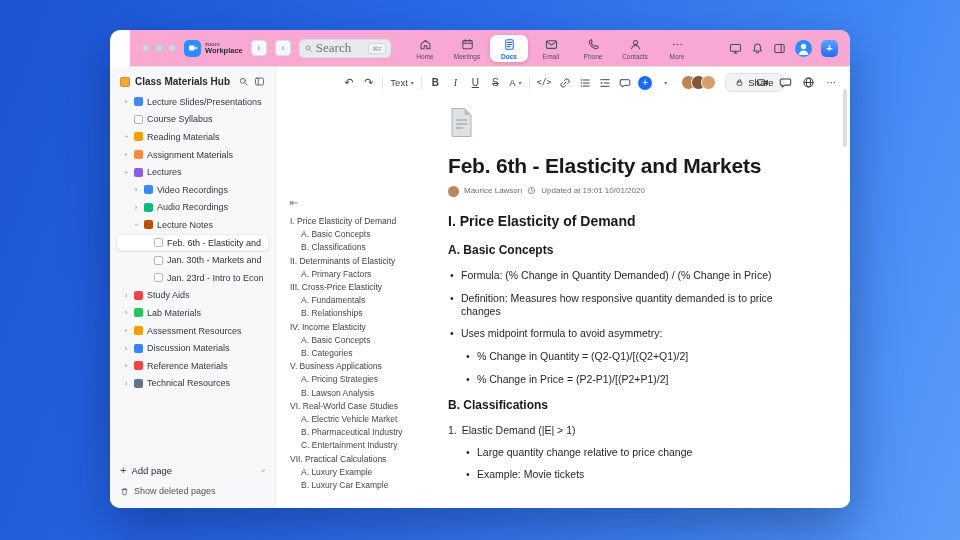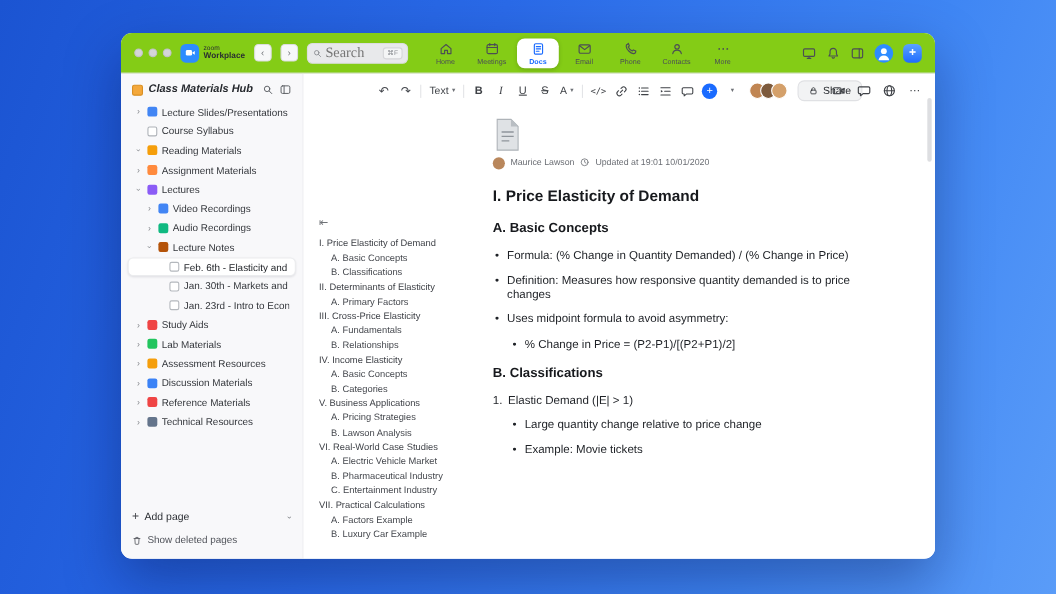--- a/index.html
+++ b/index.html
@@ -8,21 +8,21 @@
          background:linear-gradient(110deg,#1b54d2 0%,#2a6ae8 40%,#3f86f4 75%,#5a9cf8 100%); position:relative; }
 
   .icon * { fill:none; stroke:currentColor; stroke-width:1.3; stroke-linecap:round; stroke-linejoin:round; }
   .icon .f { fill:currentColor; stroke:none; }
 
   .window { position:absolute; left:110px; top:30px; width:740px; height:478px; background:#fff;
             border-radius:10px; box-shadow:0 20px 50px rgba(0,10,60,.35); overflow:hidden; }
 
   
   .titlebar { display:flex; align-items:center; gap:8px; height:37px; padding:0 12px;
-              background:#84cc16; border-bottom:1px solid #e2e3e6; position:relative; }
+              background:#f9a8d4; border-bottom:1px solid #e2e3e6; position:relative;margin-left:20px; }
   .traffic { display:flex; gap:5px; }
   .traffic i { width:8px; height:8px; border-radius:50%; background:#d4d5d8; border:1px solid #c2c3c6; }
   .brand { display:flex; align-items:center; gap:4px; }
   .brand-logo { width:17px; height:17px; border-radius:5px; background:#2d8cff; color:#fff;
                 display:flex; align-items:center; justify-content:center; }
   .brand-text { line-height:1.1; }
   .brand-text .t { font-size:6px; color:#2a2d31; display:block; }
   .brand-text .b { font-size:7.5px; font-weight:bold; color:#2a2d31; display:block; }
   .navbtn { width:16px; height:16px; border:1px solid #dcdde0; border-radius:4px; background:#f7f8f9;
             color:#6f7277; display:flex; align-items:center; justify-content:center; font-size:9px; }
@@ -40,21 +40,21 @@
   .tab.active .tlab { color:#1a6bff; font-weight:bold; }
   .chrome-right { position:absolute; right:12px; top:0; height:100%; display:flex; align-items:center;
                   gap:9px; color:#4b4e54; }
   .avatar-sm { width:17px; height:17px; border-radius:50%; background:#2d8cff; color:#fff; overflow:hidden; }
   .plus-btn { width:17px; height:17px; border-radius:5px; background:linear-gradient(180deg,#5aa2ff,#1f6cff);
               color:#fff; display:flex; align-items:center; justify-content:center; font-size:11px; font-weight:bold; }
 
   
   .sidebar { position:absolute; left:0; top:37px; bottom:0; width:166px; background:#f8f8fa;
              border-right:1px solid #ececef; display:flex; flex-direction:column; }
-  .sb-header { display:flex; align-items:center; gap:5px; padding:9px 10px 6px; color:#5d6065;font-style:italic; }
+  .sb-header { display:flex; align-items:center; gap:5px; padding:9px 10px 6px; color:#5d6065; }
   .sb-book { width:10px; height:10px; border-radius:2px; background:#f4a83b; border:1px solid #d98f22; }
   .sb-title { font-size:10px; font-weight:bold; color:#26292e; flex:1; white-space:nowrap; overflow:hidden; }
   .tree { flex:1; padding:0 6px; overflow:hidden; }
   .trow { height:17.6px; display:flex; align-items:center; gap:4px; padding:0 5px; border-radius:5px;
           font-size:9px; color:#34373c; border:1px solid transparent; }
   .trow.ind1 { padding-left:15px; } .trow.ind2 { padding-left:25px; }
   .trow.selected { background:#fff; border-color:#ebecee; box-shadow:0 1px 2px rgba(16,24,40,.1); color:#1c1f24; }
   .chev { width:8px; font-size:8px; color:#85888d; display:inline-flex; justify-content:center; flex:0 0 auto; }
   .chev.down { transform:rotate(90deg); }
   .chev.hidden { visibility:hidden; }
@@ -463,51 +463,53 @@
       <div class="o-item l2">A. Basic Concepts</div>
       <div class="o-item l2">B. Categories</div>
       <div class="o-item l1">V. Business Applications</div>
       <div class="o-item l2">A. Pricing Strategies</div>
       <div class="o-item l2">B. Lawson Analysis</div>
       <div class="o-item l1">VI. Real-World Case Studies</div>
       <div class="o-item l2">A. Electric Vehicle Market</div>
       <div class="o-item l2">B. Pharmaceutical Industry</div>
       <div class="o-item l2">C. Entertainment Industry</div>
       <div class="o-item l1">VII. Practical Calculations</div>
-      <div class="o-item l2">A. Factors Example</div>
+      <div class="o-item l2">A. Luxury Example</div>
       <div class="o-item l2">B. Luxury Car Example</div>
     </div>
 
     <div class="doc">
       <div>
         <svg width="27" height="31" viewBox="0 0 27 31">
             <path d="M4 1.5 h12.5 l6.5 6.5 V29.5 H4 Z" fill="#dfe2e5" stroke="#aeb3b8" stroke-width="1"></path>
             <path d="M16.5 1.5 v6.5 h6.5 Z" fill="#b9bec3"></path>
             <line x1="8" y1="13" x2="19" y2="13" stroke="#8f959b" stroke-width="1.2"></line>
             <line x1="8" y1="17" x2="19" y2="17" stroke="#8f959b" stroke-width="1.2"></line>
             <line x1="8" y1="21" x2="15" y2="21" stroke="#8f959b" stroke-width="1.2"></line>
           </svg>
       </div>
+      <h1 class="doc-title">Feb. 6th - Elasticity and Markets</h1>
       <div class="doc-meta">
         <span class="meta-avatar"></span>
         <span>Maurice Lawson</span>
         <svg class="icon" width="9" height="9" viewBox="0 0 16 16">
             <circle cx="8" cy="8" r="5.6"></circle>
             <path d="M8 4.8 V8 l2.2 1.4"></path>
           </svg>
         <span>Updated at 19:01 10/01/2020</span>
       </div>
       <h2 class="doc-h1">I. Price Elasticity of Demand</h2>
       <h3 class="doc-h2">A. Basic Concepts</h3>
       <ul class="blt">
         <li>Formula: (% Change in Quantity Demanded) / (% Change in Price)</li>
         <li>Definition: Measures how responsive quantity demanded is to price changes</li>
         <li>Uses midpoint formula to avoid asymmetry:</li>
       </ul>
       <ul class="blt nested">
+        <li>% Change in Quantity = (Q2-Q1)/[(Q2+Q1)/2]</li>
         <li>% Change in Price = (P2-P1)/[(P2+P1)/2]</li>
       </ul>
       <h3 class="doc-h2 mt">B. Classifications</h3>
       <div class="num-item">
           <span>1.</span>
           <span>Elastic Demand (|E| &gt; 1)</span>
         </div>
       <ul class="blt nested">
         <li>Large quantity change relative to price change</li>
         <li>Example: Movie tickets</li>

